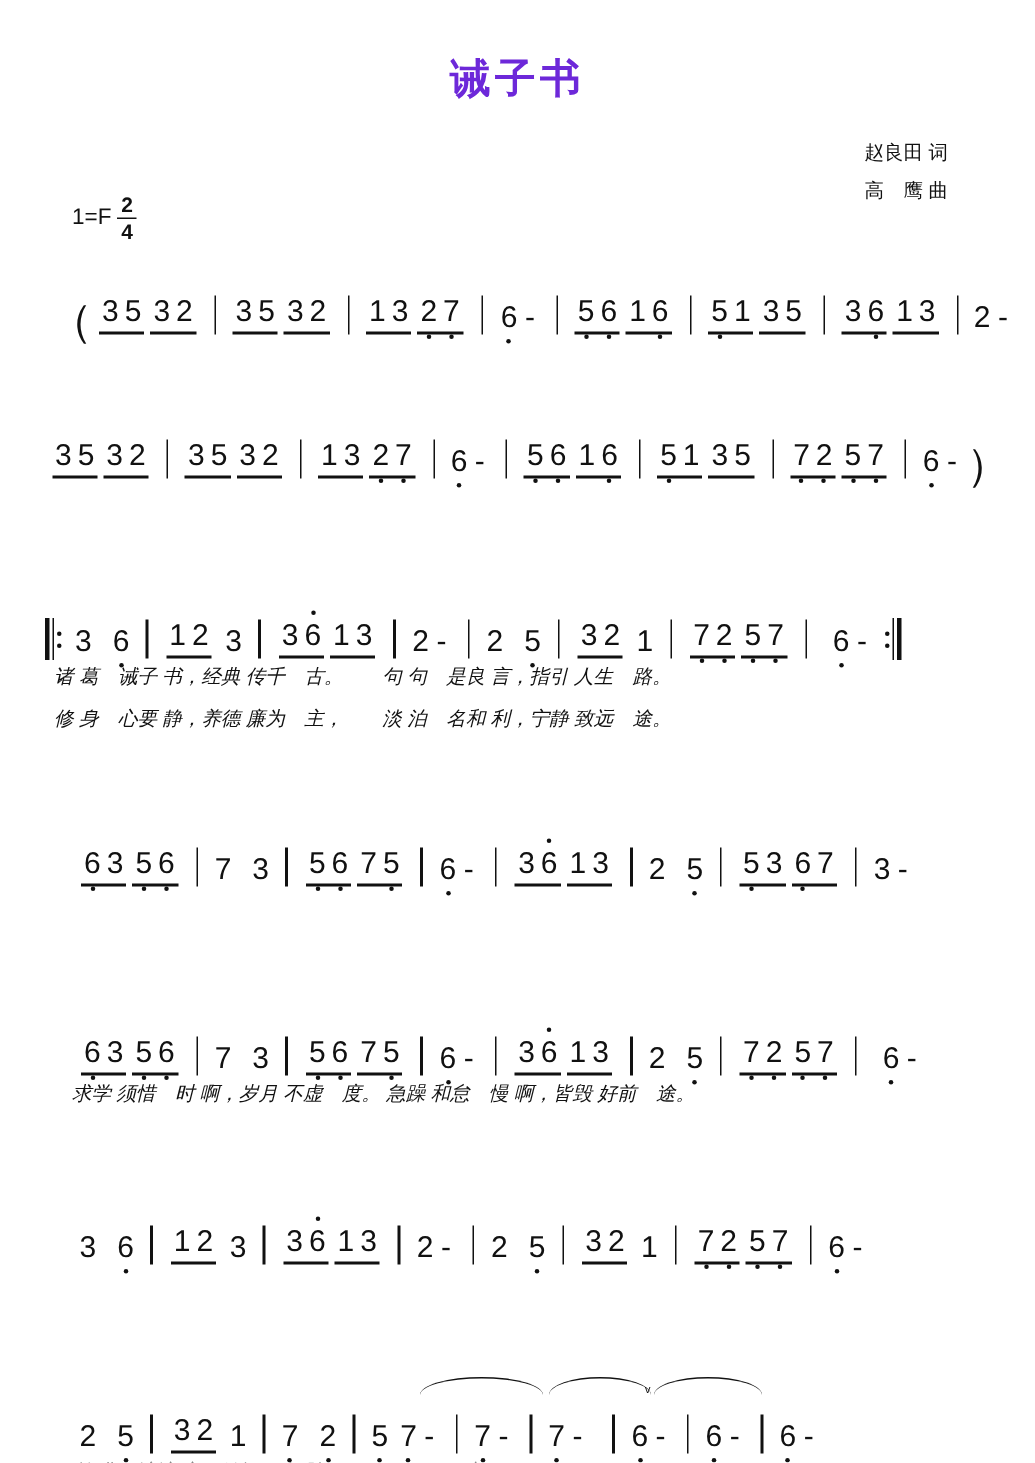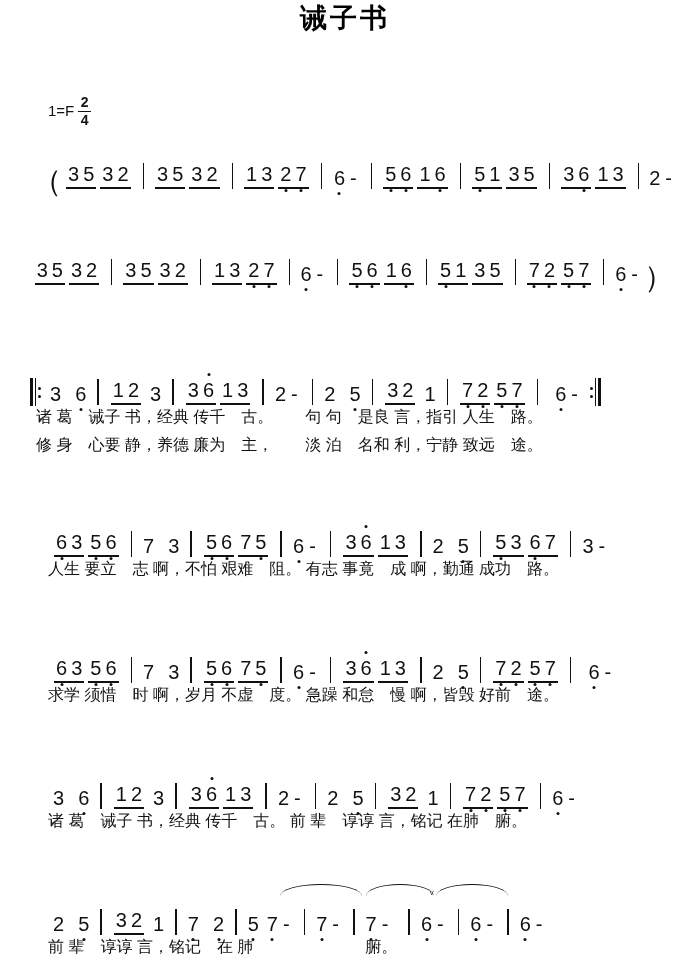--- a/index.html
+++ b/index.html
@@ -20,21 +20,22 @@
     width: 690px;
     height: 975px;
   }
 
   
   .title {
     text-align: center;
     font-size: 27px;
     font-weight: 600;
     letter-spacing: 3px;
-    color: #000000;
+    margin-top: 34px;
+    color: #6d28d9;
   }
 
   
   .header-row {
     position: relative;
     height: 62px;
     margin-top: 18px;
   }
   .keysig {
     position: absolute;
@@ -205,22 +206,23 @@
     font-weight: 300;
     padding: 0 2px;
     position: relative;
     top: 2px;
   }
 
   
   .ly {
     display: inline-block;
     text-align: center;
-    font-size: 16px;
+    font-size: 13px;
     line-height: 18px;
+    font-style: italic;
   }
 
   
   .slur {
     position: absolute;
     border-top: 1.4px solid #111;
     border-left: 0; border-right: 0; border-bottom: 0;
     border-radius: 50% / 100% 100% 0 0;
     height: 11px;
   }
@@ -239,20 +241,24 @@
 
   <div class="header-row">
     <div class="keysig">
       <span class="eq">1=F</span>
       <span class="frac">
         <span class="num">2</span>
         <span class="bar"></span>
         <span class="den">4</span>
       </span>
     </div>
+    <div class="credits">
+      <div>赵良田 词</div>
+      <div>高　鹰 曲</div>
+    </div>
   </div>
 
   <div class="system" style="margin-top:28px;">
     <div class="staffline">
       <span class="paren">（</span>
       <span class="beam"><span class="n">3</span><span class="n">5</span></span>
       <span class="beam"><span class="n">3</span><span class="n">2</span></span>
       <span class="bar"></span>
       <span class="beam"><span class="n">3</span><span class="n">5</span></span>
       <span class="beam"><span class="n">3</span><span class="n">2</span></span>
@@ -383,23 +389,20 @@
       <span class="n">2</span>
       <span class="sp"></span>
       <span class="n dotd">5</span>
       <span class="bar"></span>
       <span class="beam"><span class="n dotd">5</span><span class="n">3</span></span>
       <span class="beam"><span class="n dotd">6</span><span class="n">7</span></span>
       <span class="bar"></span>
       <span class="n">3</span>
       <span class="dash">-</span>
     </div>
-    <div class="lyricline">
-      <span class="ly" style="padding-left:18px;">人生 要立　志 啊，不怕 艰难　阻。 有志 事竟　成 啊，勤通 成功　路。</span>
-    </div>
   </div>
 
   <div class="system" style="height:104px; margin-top:22px;">
     <div class="staffline">
       <span class="sp-l"></span>
       <span class="beam"><span class="n dotd">6</span><span class="n">3</span></span>
       <span class="beam"><span class="n dotd">5</span><span class="n dotd">6</span></span>
       <span class="bar"></span>
       <span class="n">7</span>
       <span class="sp"></span>
@@ -454,23 +457,20 @@
       <span class="beam"><span class="n">3</span><span class="n">2</span></span>
       <span class="sp-s"></span>
       <span class="n">1</span>
       <span class="bar"></span>
       <span class="beam"><span class="n dotd">7</span><span class="n dotd">2</span></span>
       <span class="beam"><span class="n dotd">5</span><span class="n dotd">7</span></span>
       <span class="bar"></span>
       <span class="n dotd">6</span>
       <span class="dash">-</span>
     </div>
-    <div class="lyricline">
-      <span class="ly" style="padding-left:18px;">诸 葛　诫子 书，经典 传千　古。 前 辈　谆谆 言，铭记 在肺　腑。</span>
-    </div>
   </div>
 
   <div class="system" style="height:104px; margin-top:22px;">
     <div class="staffline" style="position:relative;">
       <span class="sp-l"></span>
       <span class="n">2</span>
       <span class="sp"></span>
       <span class="n dotd">5</span>
       <span class="bar"></span>
       <span class="beam"><span class="n">3</span><span class="n">2</span></span>

